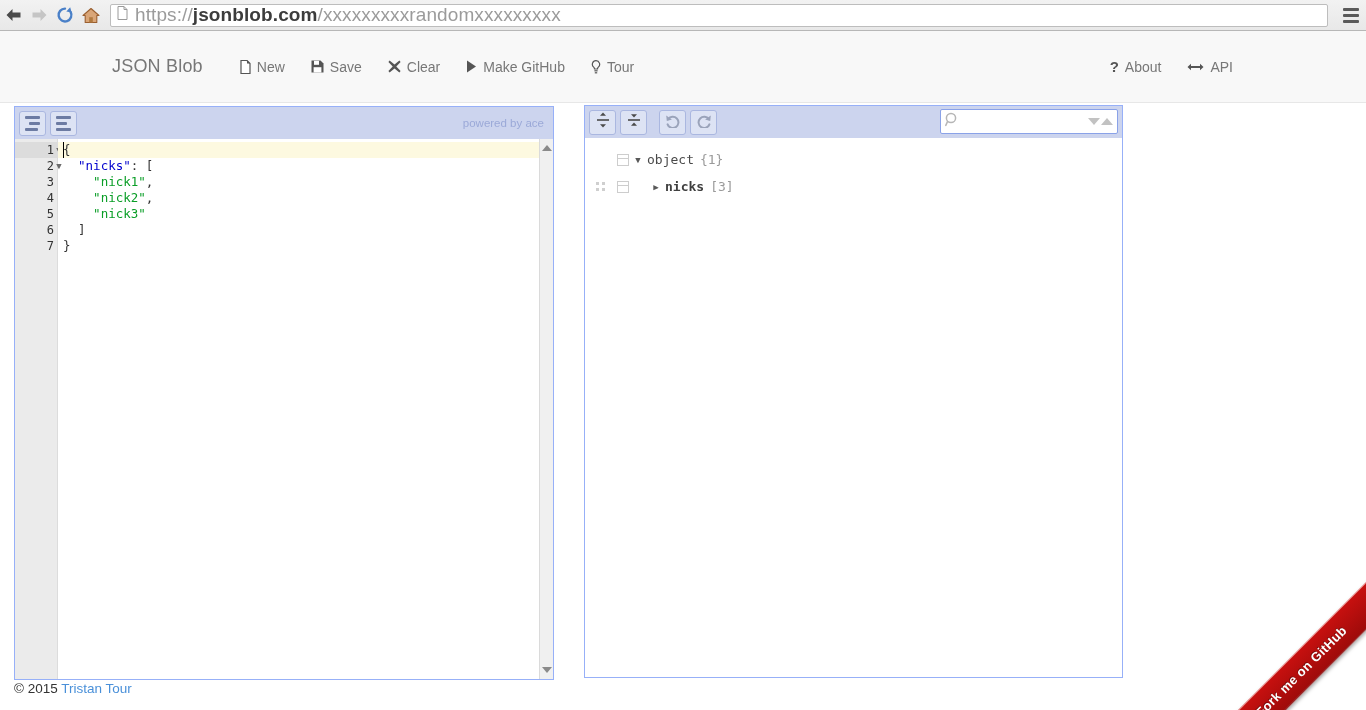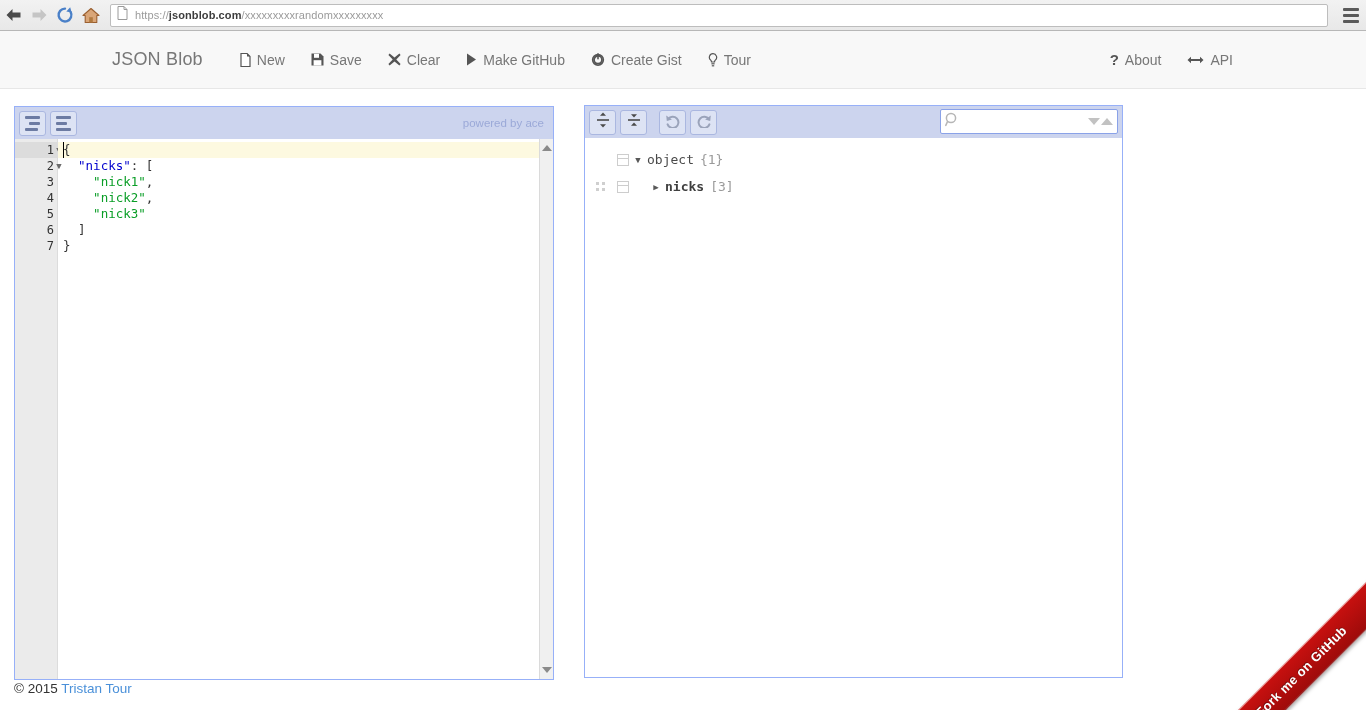--- a/index.html
+++ b/index.html
@@ -31,38 +31,38 @@
     margin: 0 8px 0 6px;
     background: #ffffff;
     border: 1px solid #bdbdbd;
     border-radius: 2px;
     display: flex; align-items: center;
     padding: 0 6px;
     overflow: hidden;
   }
   .page-ico { flex: 0 0 auto; margin-right: 7px; display:block; }
   .url-text {
-    font-size: 11px;
+    font-size: 19px;
     color: #9b9b9b;
     white-space: nowrap;
     letter-spacing: .1px;
   }
   .url-text b { color: #3c3c3c; font-weight: bold; }
   .hamburger {
     width: 30px; height: 31px;
     display: flex; flex-direction: column;
     align-items: center; justify-content: center;
     gap: 3px; flex: 0 0 auto;
   }
   .hamburger i { display:block; width: 16px; height: 3px; background: #5a5a5a; border-radius: 1px; }
 
   
   .navbar {
     position: absolute; top: 31px; left: 0;
-    width: 1366px; height: 58px;
+    width: 1366px; height: 72px;
     background: #f8f8f8;
     border-bottom: 1px solid #e7e7e7;
     display: flex; align-items: center;
   }
   .brand {
     margin-left: 112px;
     font-size: 18px;
     color: #777777;
     letter-spacing: .2px;
     white-space: nowrap;
@@ -386,29 +386,20 @@
       </span>
       <span>Clear</span>
     </div>
     <div class="nav-item">
       <span class="ico">
         <svg width="11" height="13" viewBox="0 0 11 13">
             <path d="M1 0.5 L10 6.5 L1 12.5 Z" fill="#555"></path>
           </svg>
       </span>
       <span>Make GitHub</span>
-    </div>
-    <div class="nav-item">
-      <span class="ico">
-        <svg width="14" height="14" viewBox="0 0 14 14">
-            <path d="M7 1.4 a5.4 5.4 0 1 0 0 10.8 a5.4 5.4 0 0 0 0 -10.8 Z M7 3 a3.8 3.8 0 1 1 0 7.6 a3.8 3.8 0 0 1 0 -7.6 Z" fill="none" stroke="#555" stroke-width="1.5"></path>
-            <rect x="6.2" y="0.3" width="1.6" height="6" fill="#555"></rect>
-          </svg>
-      </span>
-      <span>Create Gist</span>
     </div>
     <div class="nav-item">
       <span class="ico">
         <svg width="10" height="14" viewBox="0 0 10 14">
             <path d="M5 0.7 a3.6 3.6 0 0 1 2.3 6.4 c-0.6 0.6 -0.8 1 -0.8 1.9 h-3 c0 -0.9 -0.2 -1.3 -0.8 -1.9 A3.6 3.6 0 0 1 5 0.7 Z" fill="none" stroke="#555" stroke-width="1.2"></path>
             <rect x="3.4" y="10.2" width="3.2" height="1.2" fill="#555"></rect>
             <rect x="3.8" y="12.2" width="2.4" height="1.2" fill="#555"></rect>
           </svg>
       </span>
       <span>Tour</span>

